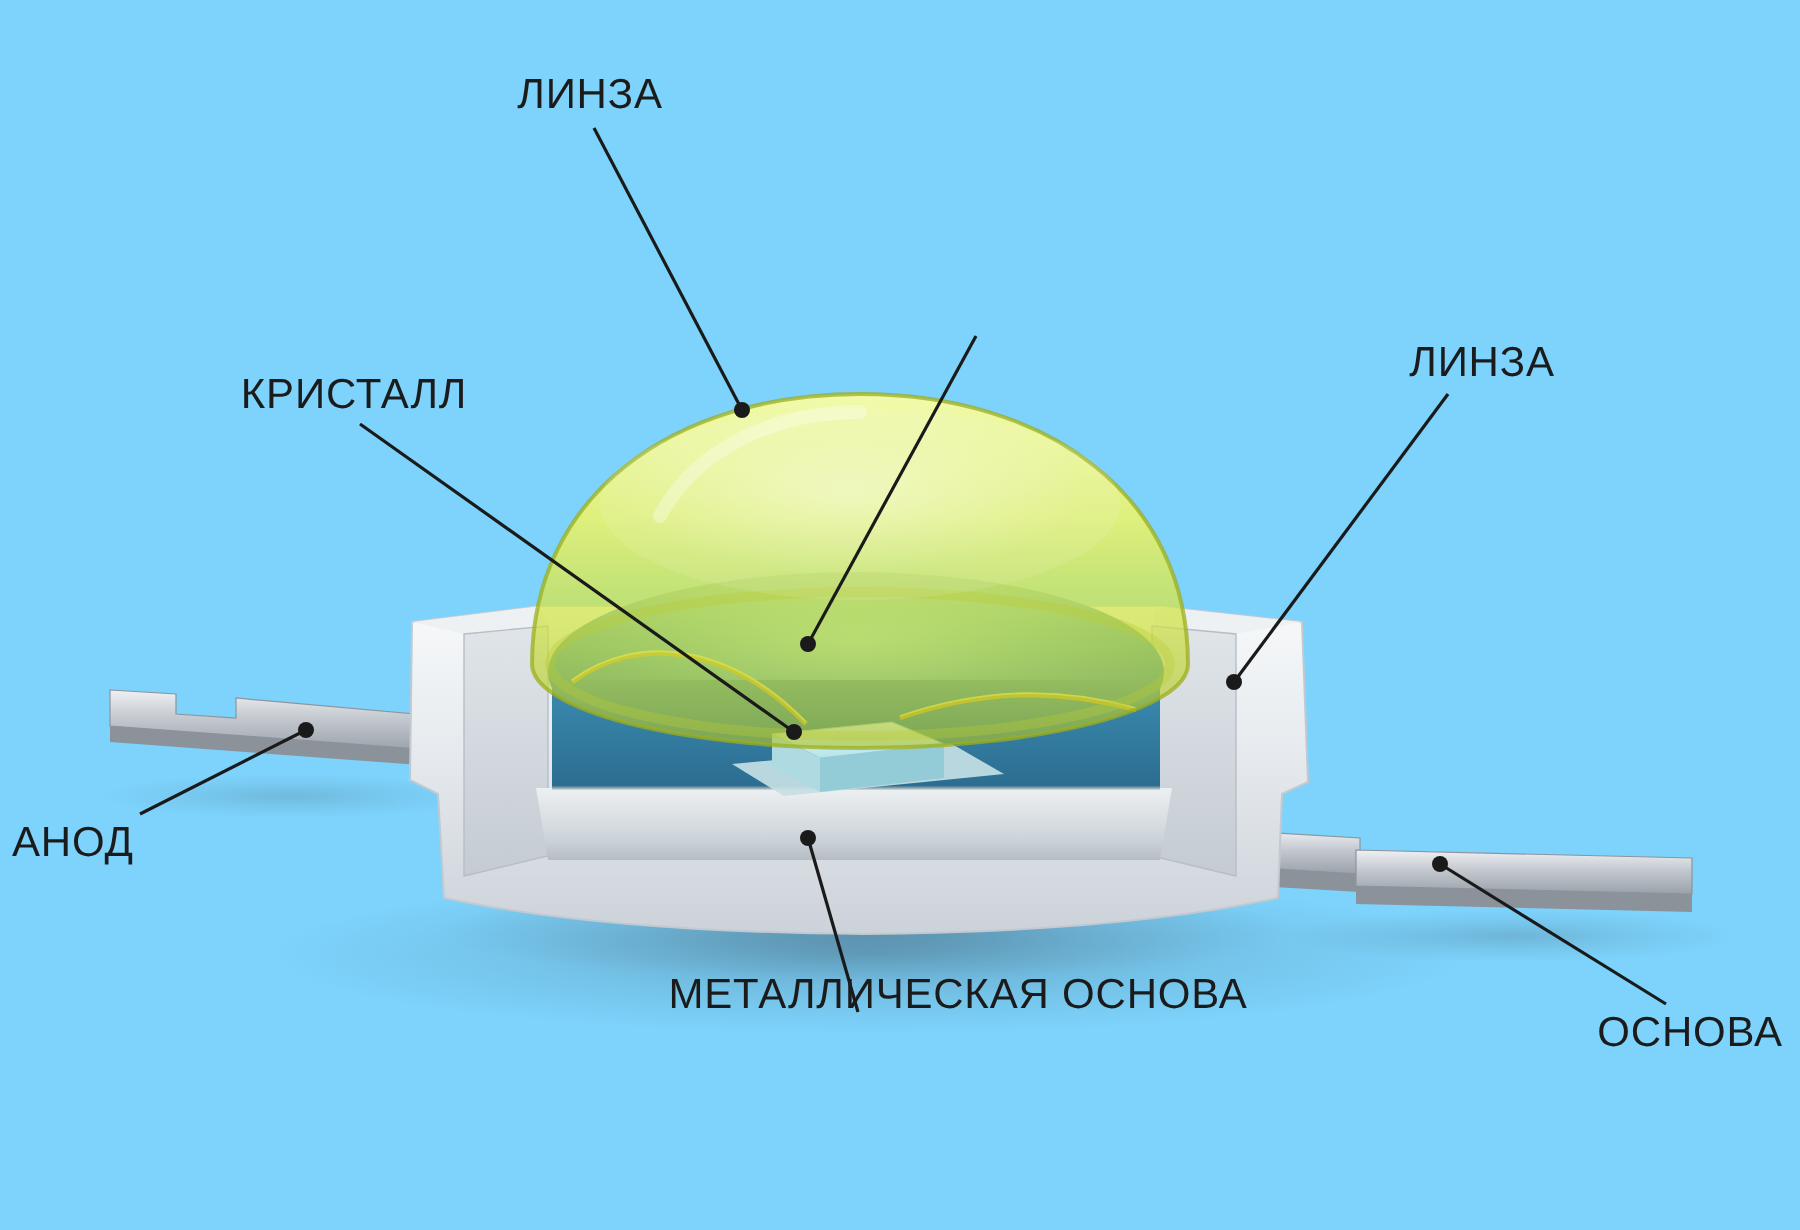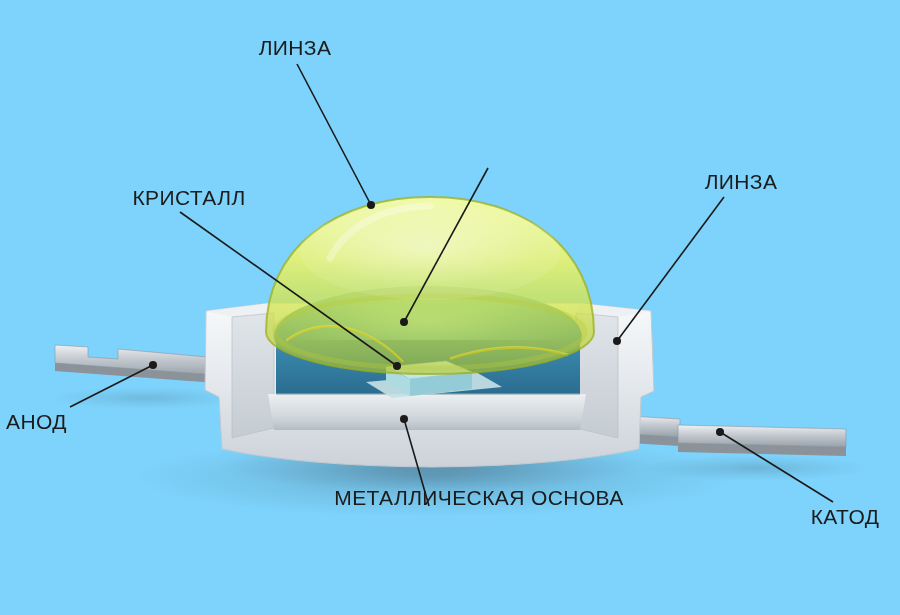--- a/index.html
+++ b/index.html
@@ -143,19 +143,19 @@
       <circle cx="404" cy="322" r="4"></circle>
       <circle cx="397" cy="366" r="4"></circle>
       <circle cx="617" cy="341" r="4"></circle>
       <circle cx="153" cy="365" r="4"></circle>
       <circle cx="404" cy="419" r="4"></circle>
       <circle cx="720" cy="432" r="4"></circle>
     </g>
   </svg>
 
   <div class="label centered" style="left:295px; top:36px;">ЛИНЗА</div>
-  <div class="label centered" style="left:177px; top:186px;margin-left:12px;">КРИСТАЛЛ</div>
+  <div class="label centered" style="left:177px; top:186px;">КРИСТАЛЛ</div>
   <div class="label centered" style="left:741px; top:170px;">ЛИНЗА</div>
   <div class="label" style="left:6px; top:410px;">АНОД</div>
   <div class="label centered" style="left:443px; top:486px;margin-left:36px;">МЕТАЛЛИЧЕСКАЯ ОСНОВА</div>
-  <div class="label centered" style="left:845px; top:505px;">КАТОД</div>
+  <div class="label centered" style="left:845px; top:505px;">ОСНОВА</div>
 
 </div>
 
 </body></html>

